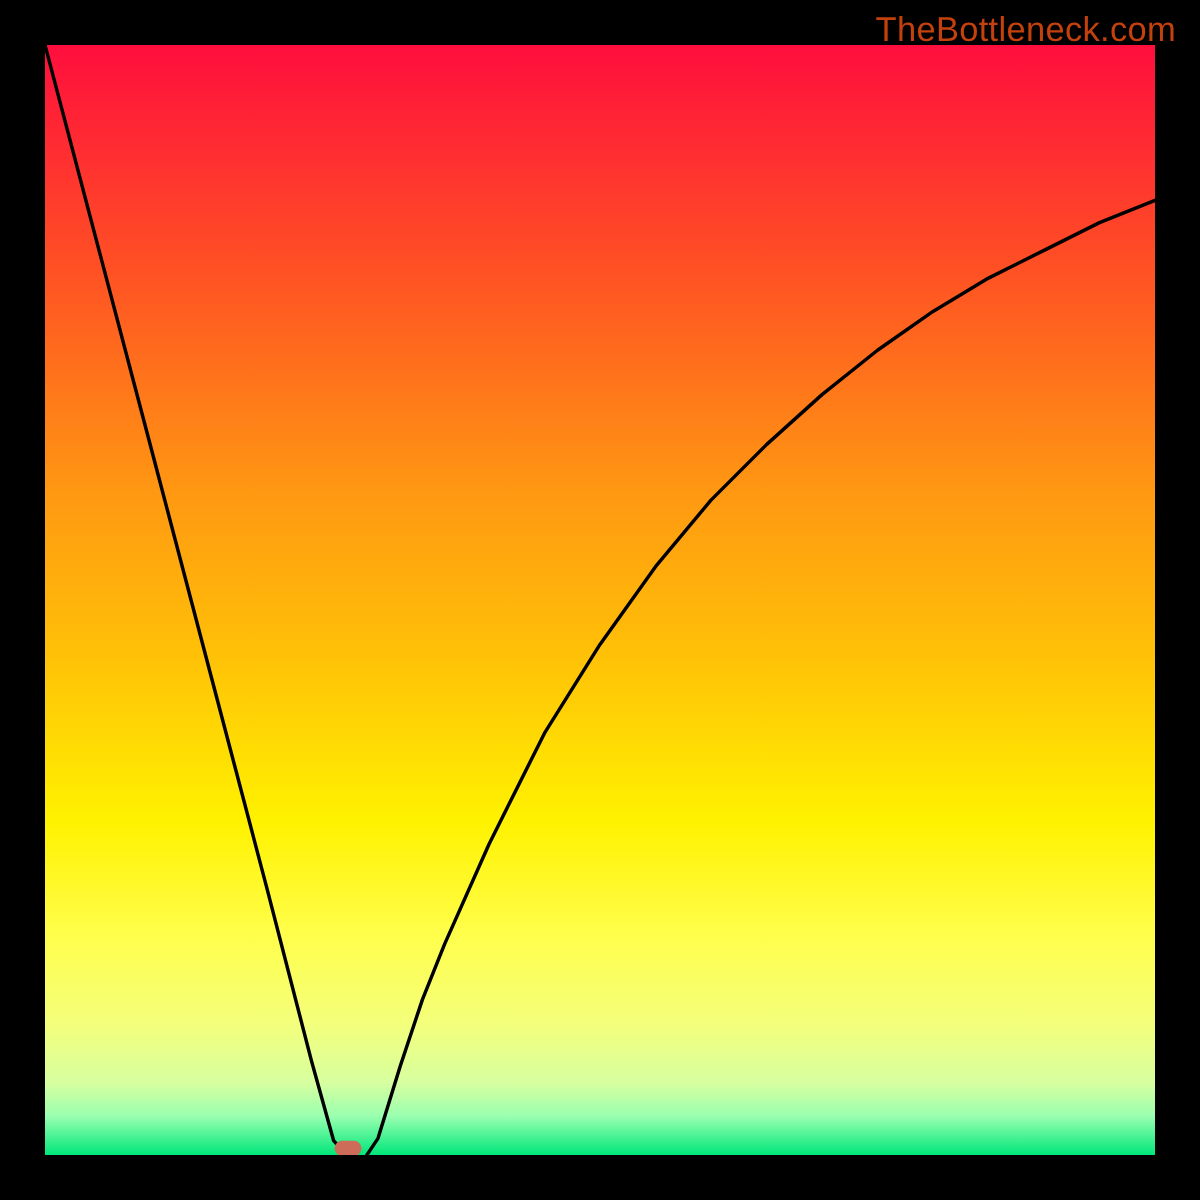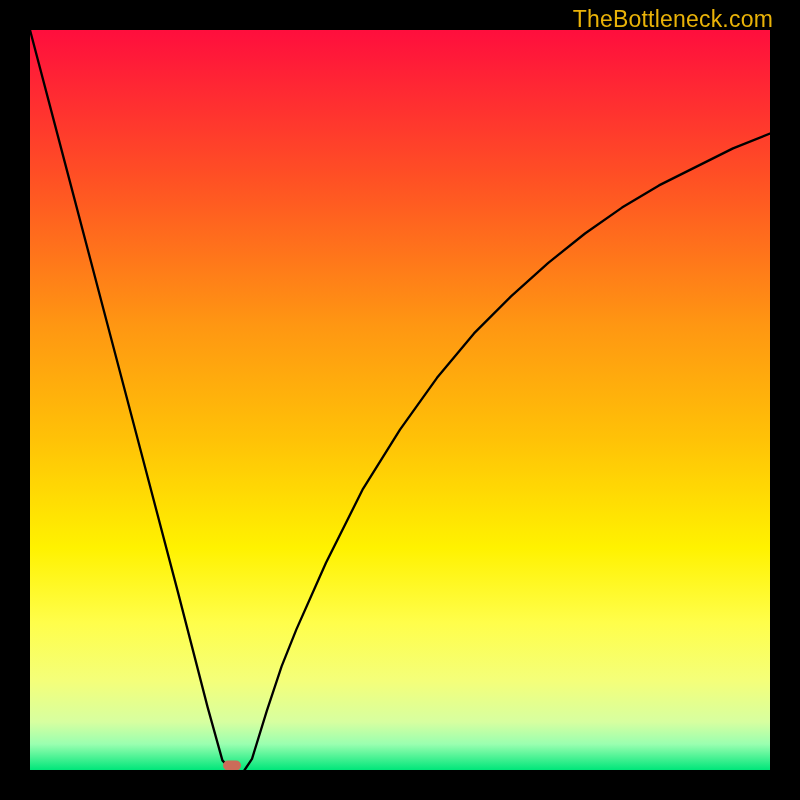--- a/index.html
+++ b/index.html
@@ -21,22 +21,22 @@
     position: absolute;
     left: 30px;
     top: 30px;
     width: 740px;
     height: 740px;
     overflow: hidden;
   }
   .watermark {
     position: absolute;
     top: 6px;
-    right: 27px;
-    color: #eab308;
+    right: 16px;
+    color: #c2410c;
     font-size: 23px;
     font-weight: 500;
     letter-spacing: 0.2px;
     font-family: Arial, Helvetica, sans-serif;
   }
   svg { display: block; }
 </style>
 </head>
 <body>
 

